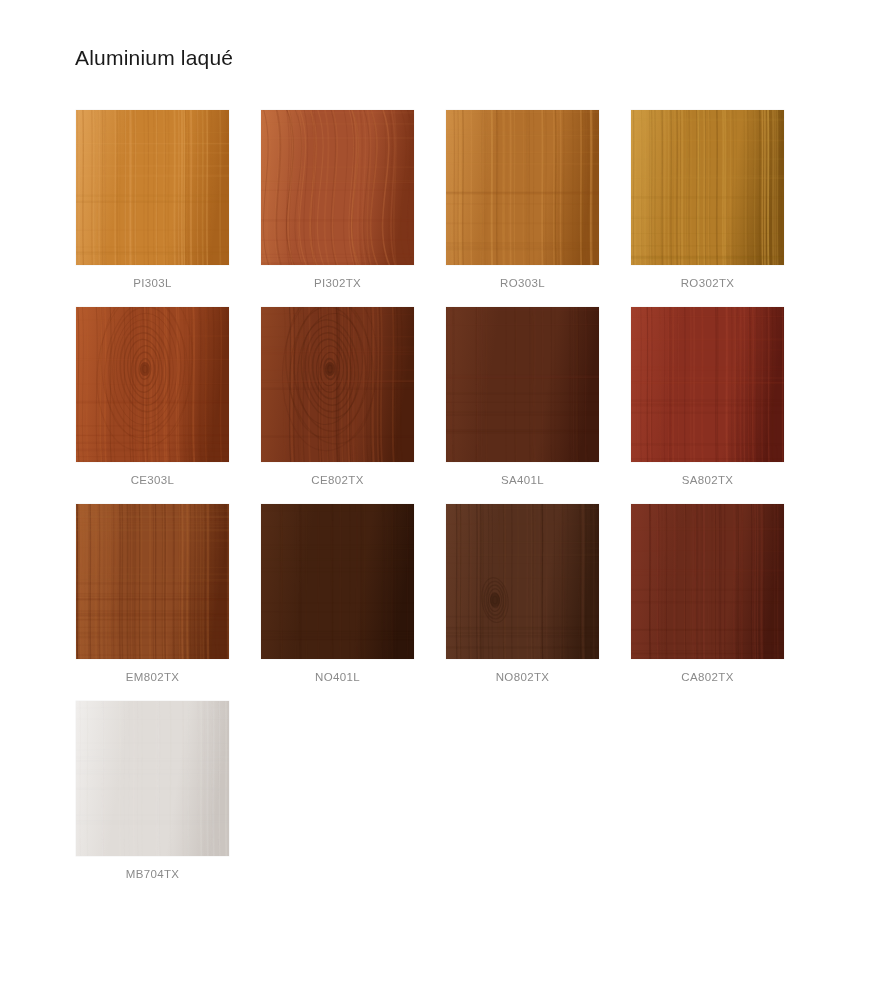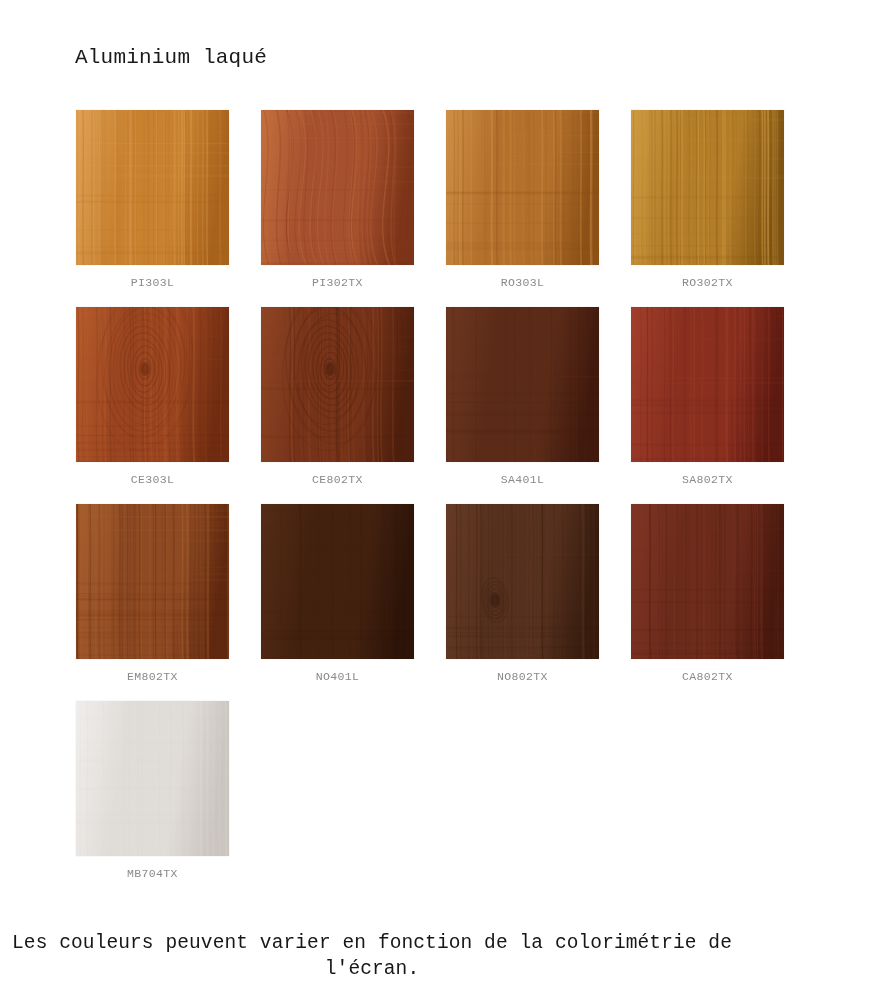--- a/index.html
+++ b/index.html
@@ -12,21 +12,20 @@
     height: 1000px;
     font-family: "Liberation Sans", sans-serif;
     overflow: hidden;
     position: relative;
   }
   .page {
     position: relative;
     width: 744px;
     height: 1000px;
     box-sizing: border-box;
-    font-family: Liberation Mono, monospace;
   }
   .page-title {
     position: absolute;
     left: 75px;
     top: 44px;
     font-size: 21px;
     font-weight: 400;
     color: #1a1a1a;
     letter-spacing: 0.2px;
     line-height: 28px;
@@ -1152,15 +1151,14 @@
             <rect x="0" y="121.6" width="153" height="1.90" fill="#cbc5c0" opacity="0.040"></rect>
             <rect x="0" y="71.0" width="153" height="2.28" fill="#f0eeec" opacity="0.040"></rect>
             <rect x="0" y="55.1" width="153" height="2.51" fill="#f0eeec" opacity="0.040"></rect>
             <rect x="0" y="59.6" width="153" height="1.98" fill="#f0eeec" opacity="0.040"></rect>
           </svg>
         </div>
         <div class="swatch-label">MB704TX</div>
       </div>
     </div>
 
-  <div class="footer-note">Les couleurs peuvent varier en fonction de la colorimétrie de l'écran.</div>
 
 </div>
 
 </body></html>

